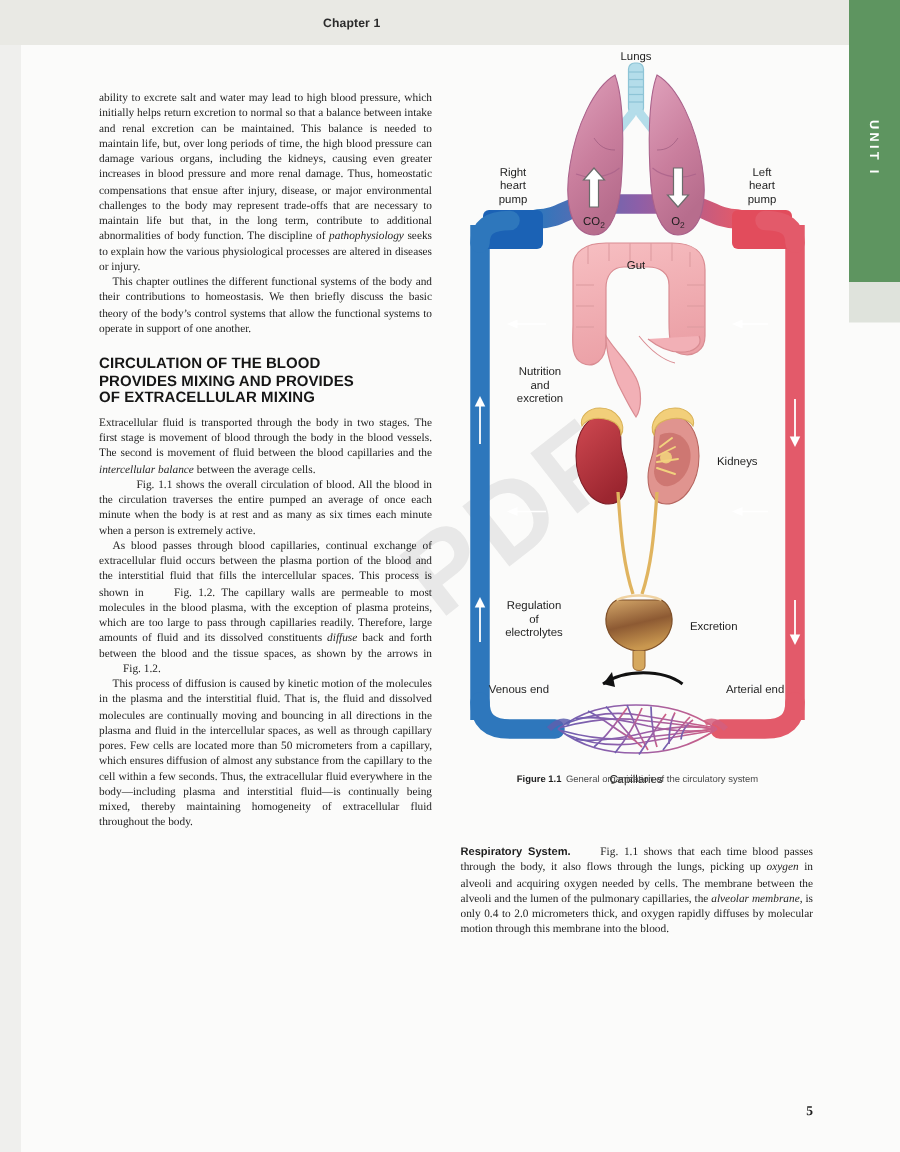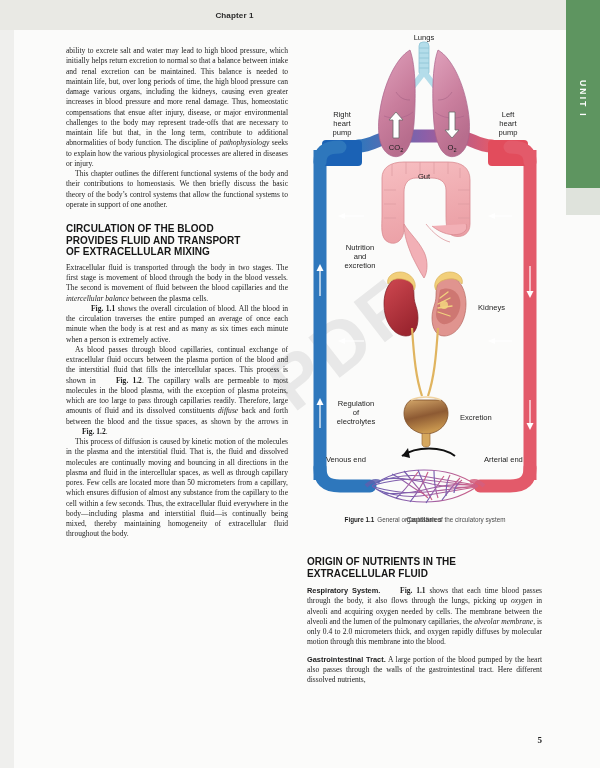--- a/index.html
+++ b/index.html
@@ -57,27 +57,27 @@
 
   
   .col{
     position:absolute;
     font-size:7.55px;
     line-height:10.25px;
     color:#1d1d1d;
     text-align:justify;
     -webkit-hyphens:none;hyphens:none;
   }
-  #col-left{left:66px;top:46px;width:222px;}
+  #col-left{left:66px;top:60px;width:222px;}
   #col-right-bottom{left:307px;top:556px;width:235px;}
 
   .col p{margin:0;text-indent:9px;}
   .col p.noindent{text-indent:0;}
   .col i{font-style:italic;}
-  .col b{font-weight:bold;padding-left:16px;}
+  .col b{font-weight:normal;padding-left:16px;}
   .figref{font-weight:bold;}
 
   h2.section{
     font-family:"Liberation Sans", sans-serif;
     font-size:10px;
     font-weight:bold;
     line-height:11.6px;
     color:#161616;
     margin:11px 0 5px 0;
     text-align:left;
@@ -139,34 +139,32 @@
   <div class="unit-tab-label">UNIT I</div>
   <div class="unit-chip"></div>
 
   <div class="watermark">PDF</div>
 
   <div class="col" id="col-left">
     <div id="lp-top">
         <p class="noindent"><span>ability to excrete salt and water may lead to high blood pressure, which initially helps return excretion to normal so that a balance between intake and renal excretion can be maintained. This balance is needed to maintain life, but, over long periods of time, the high blood pressure can damage various organs, including the kidneys, causing even greater increases in blood pressure and more renal damage. Thus, homeostatic compensations that ensue after injury, disease, or major environmental challenges to the body may represent trade-offs that are necessary to maintain life but that, in the long term, contribute to additional abnormalities of body function. The discipline of </span><i>pathophysiology</i><span> seeks to explain how the various physiological processes are altered in diseases or injury.</span></p>
         <p><span>This chapter outlines the different functional systems of the body and their contributions to homeostasis. We then briefly discuss the basic theory of the body’s control systems that allow the functional systems to operate in support of one another.</span></p>
       </div>
-    <h2 class="section first" id="heading-left"><span>CIRCULATION OF THE BLOOD</span><br><span>PROVIDES FLUID AND TRANSPORT</span><br><span>OF EXTRACELLULAR MIXING</span></h2>
+    <h2 class="section first" id="heading-left"><span>CIRCULATION OF THE BLOOD</span><br><span>PROVIDES MIXING AND PROVIDES</span><br><span>OF EXTRACELLULAR MIXING</span></h2>
     <div id="lp-bottom">
-        <p class="noindent"><span>Extracellular fluid is transported through the body in two stages. The first stage is movement of blood through the body in the blood vessels. The second is movement of fluid between the blood capillaries and the </span><i>intercellular balance</i><span> between the plasma cells.</span></p>
+        <p class="noindent"><span>Extracellular fluid is transported through the body in two stages. The first stage is movement of blood through the body in the blood vessels. The second is movement of fluid between the blood capillaries and the </span><i>intercellular balance</i><span> between the average cells.</span></p>
         <p><b class="figref">Fig. 1.1</b><span> shows the overall circulation of blood. All the blood in the circulation traverses the entire pumped an average of once each minute when the body is at rest and as many as six times each minute when a person is extremely active.</span></p>
         <p><span>As blood passes through blood capillaries, continual exchange of extracellular fluid occurs between the plasma portion of the blood and the interstitial fluid that fills the intercellular spaces. This process is shown in </span><b class="figref">Fig. 1.2</b><span>. The capillary walls are permeable to most molecules in the blood plasma, with the exception of plasma proteins, which are too large to pass through capillaries readily. Therefore, large amounts of fluid and its dissolved constituents </span><i>diffuse</i><span> back and forth between the blood and the tissue spaces, as shown by the arrows in </span><b class="figref">Fig. 1.2</b><span>.</span></p>
         <p><span>This process of diffusion is caused by kinetic motion of the molecules in the plasma and the interstitial fluid. That is, the fluid and dissolved molecules are continually moving and bouncing in all directions in the plasma and fluid in the intercellular spaces, as well as through capillary pores. Few cells are located more than 50 micrometers from a capillary, which ensures diffusion of almost any substance from the capillary to the cell within a few seconds. Thus, the extracellular fluid everywhere in the body—including plasma and interstitial fluid—is continually being mixed, thereby maintaining homogeneity of extracellular fluid throughout the body.</span></p>
       </div>
   </div>
 
   <div class="col" id="col-right-bottom">
-    <h2 class="section" style="margin-top:0" id="heading-right"><span>ORIGIN OF NUTRIENTS IN THE</span><br><span>EXTRACELLULAR FLUID</span></h2>
     <div id="rp">
         <p class="noindent" style="margin-top: 7px;"><span class="runin">Respiratory System.</span><span> </span><b class="figref">Fig. 1.1</b><span> shows that each time blood passes through the body, it also flows through the lungs, picking up </span><i>oxygen</i><span> in alveoli and acquiring oxygen needed by cells. The membrane between the alveoli and the lumen of the pulmonary capillaries, the </span><i>alveolar membrane</i><span>, is only 0.4 to 2.0 micrometers thick, and oxygen rapidly diffuses by molecular motion through this membrane into the blood.</span></p>
-        <p class="noindent" style="margin-top: 7px;"><span class="runin">Gastrointestinal Tract.</span><span> A large portion of the blood pumped by the heart also passes through the walls of the gastrointestinal tract. Here different dissolved nutrients,</span></p>
       </div>
   </div>
 
   <div class="page-num">5</div>
 
   <div id="figure">
     <svg width="250" height="500" viewBox="0 0 250 500" xmlns="http://www.w3.org/2000/svg">
       <defs>
         <linearGradient id="topgrad" x1="0" y1="0" x2="1" y2="0">
           <stop offset="0%" stop-color="#2e77bc"></stop>

